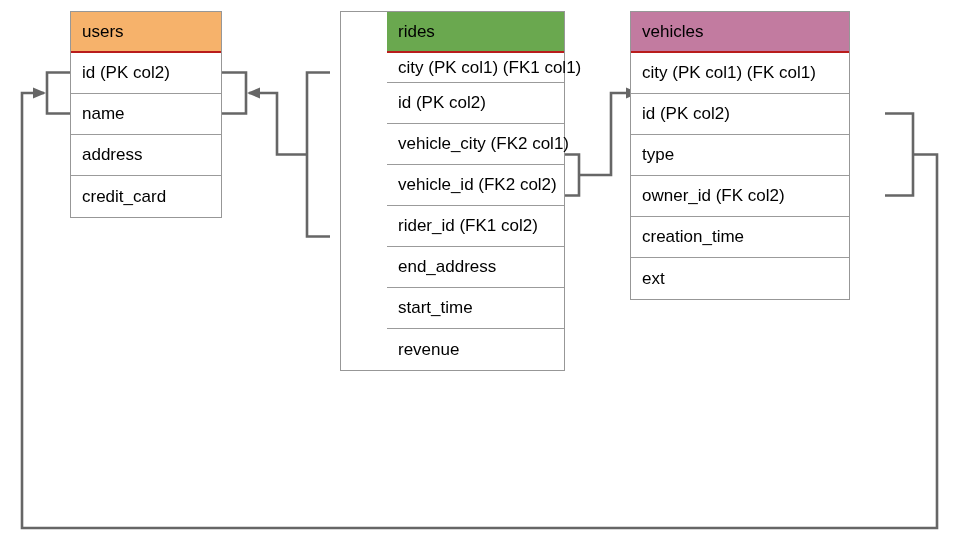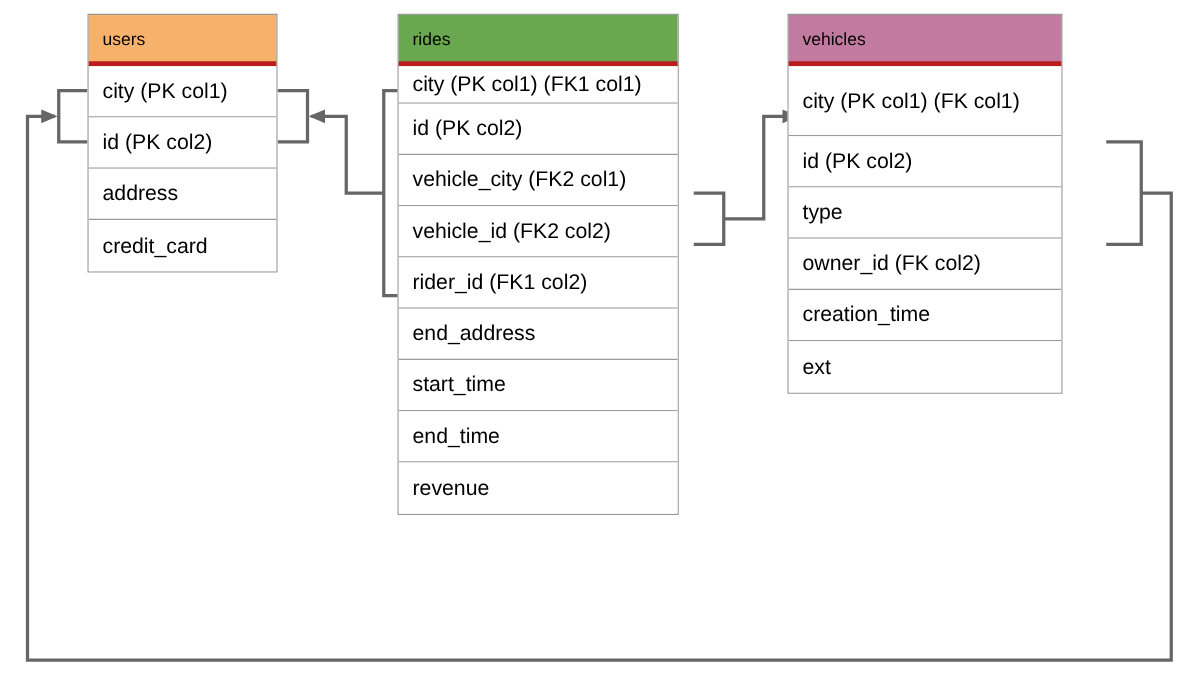--- a/index.html
+++ b/index.html
@@ -23,22 +23,22 @@
     position: absolute;
     box-sizing: border-box;
     background: #ffffff;
     border: 1px solid #979797;
   }
   .table-header {
     box-sizing: border-box;
     display: flex;
     align-items: center;
     padding-left: 11px;
-    font-size: 14px;
-    border-bottom: 4px solid #b91c1c;
+    font-size: 17px;
+    border-bottom: 2px solid #b91c1c;
     color: #000;
   }
   .table-row {
     box-sizing: border-box;
     display: flex;
     align-items: center;
     padding-left: 11px;
     font-size: 17px;
     background: #ffffff;
     border-bottom: 1px solid #9b9b9b;
@@ -60,40 +60,39 @@
       <path d="M 579 175 L 611 175 L 611 93 L 637 93" fill="none" stroke="#666666" stroke-width="2.6" stroke-linejoin="miter"></path>
       <polygon points="639,93 626,87.5 626,98.5" fill="#666666"></polygon>
       <path d="M 885 113.5 L 913 113.5 L 913 195.5 L 885 195.5" fill="none" stroke="#666666" stroke-width="2.6" stroke-linejoin="miter"></path>
       <path d="M 70 72.5 L 47 72.5 L 47 113.5 L 70 113.5" fill="none" stroke="#666666" stroke-width="2.6" stroke-linejoin="miter"></path>
       <path d="M 913 154.5 L 937 154.5 L 937 528 L 22 528 L 22 93 L 44 93" fill="none" stroke="#666666" stroke-width="2.6" stroke-linejoin="miter"></path>
       <polygon points="46,93 33,87.5 33,98.5" fill="#666666"></polygon>
     </svg>
   <div id="tables-layer">
       <div class="db-table" style="left: 70px; top: 11px; width: 152px; border-color: rgb(151, 151, 151);">
     <div class="table-header" style="background: rgb(246, 178, 107); height: 41px;">users</div>
-  <div class="table-row" style="height: 41px;">city (PK col1)</div>
         <div class="table-row" style="height: 41px;">id (PK col2)</div>
+        <div class="table-row" style="height: 41px;">name</div>
         <div class="table-row" style="height: 41px;">address</div>
         <div class="table-row" style="height: 41px;">credit_card</div>
       </div>
-      <div class="db-table" style="left: 318px; top: 11px; width: 225px; border-color: rgb(151, 151, 151);">
+      <div class="db-table" style="left: 340px; top: 11px; width: 225px; border-color: rgb(151, 151, 151); padding-left: 46px;">
     <div class="table-header" style="background: rgb(106, 168, 79); height: 41px;">rides</div>
   <div class="table-row" style="height: 30px;">city (PK col1) (FK1 col1)</div>
         <div class="table-row" style="height: 41px;">id (PK col2)</div>
         <div class="table-row" style="height: 41px; text-align: right;">vehicle_city (FK2 col1)</div>
         <div class="table-row" style="height: 41px;">vehicle_id (FK2 col2)</div>
         <div class="table-row" style="height: 41px;">rider_id (FK1 col2)</div>
         <div class="table-row" style="height: 41px;">end_address</div>
         <div class="table-row" style="height: 41px;">start_time</div>
-        <div class="table-row" style="height: 41px;">end_time</div>
         <div class="table-row" style="height: 41px;">revenue</div>
       </div>
       <div class="db-table" style="left: 630px; top: 11px; width: 220px; border-color: rgb(151, 151, 151);">
     <div class="table-header" style="background: rgb(194, 123, 160); height: 41px;">vehicles</div>
-  <div class="table-row" style="height: 56px; text-align: center;">city (PK col1) (FK col1)</div>
+  <div class="table-row" style="height: 41px; text-align: center;">city (PK col1) (FK col1)</div>
         <div class="table-row" style="height: 41px;">id (PK col2)</div>
         <div class="table-row" style="height: 41px;">type</div>
         <div class="table-row" style="height: 41px;">owner_id (FK col2)</div>
         <div class="table-row" style="height: 41px;">creation_time</div>
         <div class="table-row" style="height: 41px;">ext</div>
       </div>
     </div>
 </div>
 
 </body></html>

